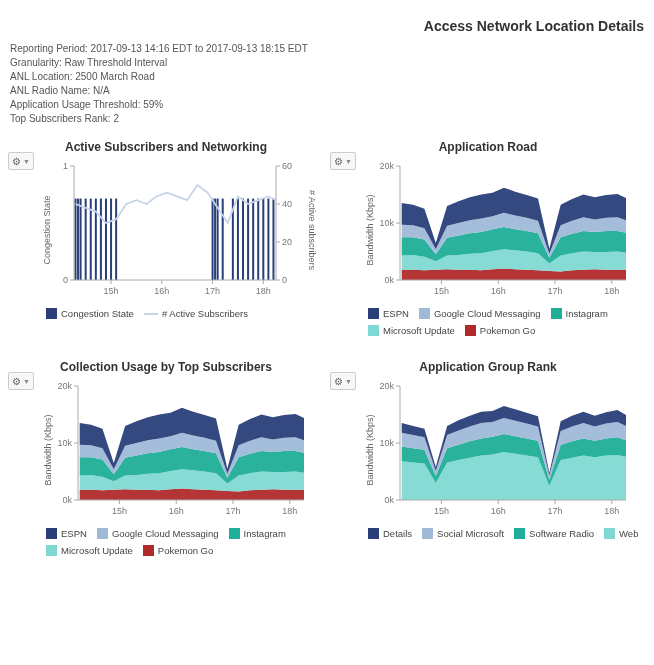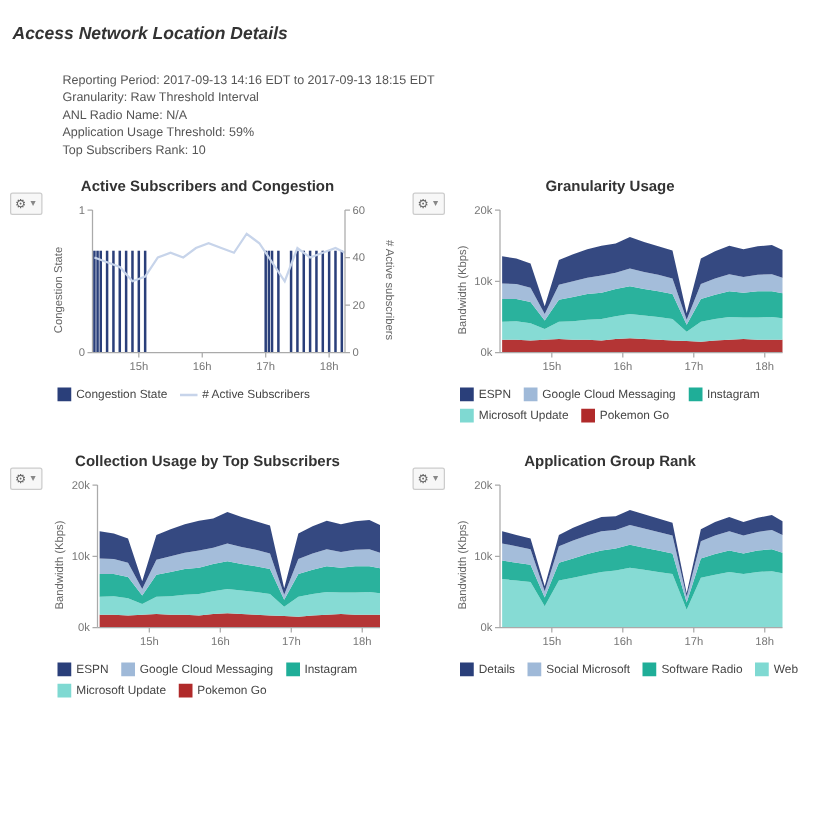--- a/index.html
+++ b/index.html
@@ -4,30 +4,28 @@
 <style>
   * { box-sizing: border-box; margin: 0; padding: 0; }
   body {
     font-family: Arial, Helvetica, sans-serif;
     background: #fff;
     width: 654px;
     padding: 10px 10px 20px 10px;
     color: #333;
   }
   .title {
-    text-align: left;
+    text-align: right;
     font-weight: bold;
     font-size: 14px;
-    margin: 8px 0 24px 0;
-    font-style: italic;
+    margin: 8px 0 8px 0;
   }
   .meta {
     font-size: 10px;
     color: #555;
-    margin-left: 40px;
     margin-bottom: 10px;
     line-height: 1.4;
   }
   .grid {
     display: grid;
     grid-template-columns: 1fr 1fr;
     gap: 20px 10px;
   }
   .panel {
     position: relative;
@@ -106,33 +104,34 @@
   .axis-line { stroke: #aaa; stroke-width: 1; }
 </style>
 </head>
 <body>
 
 <div class="title">Access Network Location Details</div>
 
 <div class="meta">
   <div>Reporting Period: 2017-09-13 14:16 EDT to 2017-09-13 18:15 EDT</div>
   <div>Granularity: Raw Threshold Interval</div>
+  <div>ANL Location: 2500 March Road</div>
   <div>ANL Radio Name: N/A</div>
   <div>Application Usage Threshold: 59%</div>
-  <div>Top Subscribers Rank: 10</div>
+  <div>Top Subscribers Rank: 2</div>
 </div>
 
 <div class="grid">
 
   <div class="panel">
     <div class="gear">
       <span>⚙</span>
         <span class="caret">▼</span>
     </div>
-    <div class="panel-title">Active Subscribers and Congestion</div>
+    <div class="panel-title">Active Subscribers and Networking</div>
     <div class="chart-wrap">
       <div class="ylabel">Congestion State</div>
       <div class="ylabel2"># Active subscribers</div>
       <svg id="svg-p1" width="250" height="140">
           <rect x="24.52261306532669" y="38.57142857142857" width="2" height="81.42857142857143" fill="#2a3f7a"></rect>
           <rect x="27.06030150753769" y="38.57142857142857" width="2" height="81.42857142857143" fill="#2a3f7a"></rect>
           <rect x="29.597989949748783" y="38.57142857142857" width="2" height="81.42857142857143" fill="#2a3f7a"></rect>
           <rect x="34.67336683417088" y="38.57142857142857" width="2" height="81.42857142857143" fill="#2a3f7a"></rect>
           <rect x="39.74874371859296" y="38.57142857142857" width="2" height="81.42857142857143" fill="#2a3f7a"></rect>
           <rect x="44.82412060301506" y="38.57142857142857" width="2" height="81.42857142857143" fill="#2a3f7a"></rect>
@@ -191,21 +190,21 @@
           <span># Active Subscribers</span>
         </div>
       </div>
   </div>
 
   <div class="panel">
     <div class="gear">
       <span>⚙</span>
         <span class="caret">▼</span>
     </div>
-    <div class="panel-title">Granularity Usage</div>
+    <div class="panel-title">Application Road</div>
     <div class="chart-wrap">
       <div class="ylabel">Bandwidth (Kbps)</div>
       <svg id="svg-p2" width="260" height="140">
           <path d="M29.703517587939764,120 L29.703517587939764,109.74 L41.06030150753771,109.74 L52.41708542713566,110.31 L63.77386934673371,109.74 L75.13065326633165,109.17 L86.4874371859297,109.74 L97.84422110552765,109.74 L109.20100502512561,110.31 L120.55778894472365,109.17 L131.9145728643217,108.6 L143.27135678391966,109.17 L154.6281407035176,109.74 L165.98492462311555,110.31 L177.3417085427135,110.88 L188.69849246231163,111.45 L200.0552763819096,110.31 L211.41206030150755,109.74 L222.76884422110547,109.17 L234.12562814070344,109.74 L245.48241206030158,109.74 L254,109.74 L254,120 L245.48241206030158,120 L234.12562814070344,120 L222.76884422110547,120 L211.41206030150755,120 L200.0552763819096,120 L188.69849246231163,120 L177.3417085427135,120 L165.98492462311555,120 L154.6281407035176,120 L143.27135678391966,120 L131.9145728643217,120 L120.55778894472365,120 L109.20100502512561,120 L97.84422110552765,120 L86.4874371859297,120 L75.13065326633165,120 L63.77386934673371,120 L52.41708542713566,120 L41.06030150753771,120 L29.703517587939764,120 Z" fill="#b02a2a" stroke="none" fill-opacity="0.95"></path>
           <path d="M29.703517587939764,109.74 L29.703517587939764,95.49000000000001 L41.06030150753771,94.92 L52.41708542713566,96.63 L63.77386934673371,101.19 L75.13065326633165,95.49000000000001 L86.4874371859297,94.92 L97.84422110552765,93.78 L109.20100502512561,93.21000000000001 L120.55778894472365,90.93 L131.9145728643217,89.22 L143.27135678391966,90.36 L154.6281407035176,91.5 L165.98492462311555,93.21000000000001 L177.3417085427135,103.47 L188.69849246231163,95.49000000000001 L200.0552763819096,93.21000000000001 L211.41206030150755,91.5 L222.76884422110547,92.07 L234.12562814070344,92.07 L245.48241206030158,91.5 L254,92.64 L254,109.74 L245.48241206030158,109.74 L234.12562814070344,109.74 L222.76884422110547,109.17 L211.41206030150755,109.74 L200.0552763819096,110.31 L188.69849246231163,111.45 L177.3417085427135,110.88 L165.98492462311555,110.31 L154.6281407035176,109.74 L143.27135678391966,109.17 L131.9145728643217,108.6 L120.55778894472365,109.17 L109.20100502512561,110.31 L97.84422110552765,109.74 L86.4874371859297,109.74 L75.13065326633165,109.17 L63.77386934673371,109.74 L52.41708542713566,110.31 L41.06030150753771,109.74 L29.703517587939764,109.74 Z" fill="#7fd9d2" stroke="none" fill-opacity="0.95"></path>
           <path d="M29.703517587939764,95.49000000000001 L29.703517587939764,77.25 L41.06030150753771,77.25 L52.41708542713566,79.53 L63.77386934673371,94.35 L75.13065326633165,77.82 L86.4874371859297,75.53999999999999 L97.84422110552765,73.26 L109.20100502512561,72.12 L120.55778894472365,69.27 L131.9145728643217,66.99 L143.27135678391966,69.27 L154.6281407035176,70.98 L165.98492462311555,73.26 L177.3417085427135,97.77 L188.69849246231163,77.25 L200.0552763819096,73.83 L211.41206030150755,70.98 L222.76884422110547,72.12 L234.12562814070344,70.98 L245.48241206030158,70.98 L254,72.69 L254,92.64 L245.48241206030158,91.5 L234.12562814070344,92.07 L222.76884422110547,92.07 L211.41206030150755,91.5 L200.0552763819096,93.21000000000001 L188.69849246231163,95.49000000000001 L177.3417085427135,103.47 L165.98492462311555,93.21000000000001 L154.6281407035176,91.5 L143.27135678391966,90.36 L131.9145728643217,89.22 L120.55778894472365,90.93 L109.20100502512561,93.21000000000001 L97.84422110552765,93.78 L86.4874371859297,94.92 L75.13065326633165,95.49000000000001 L63.77386934673371,101.19 L52.41708542713566,96.63 L41.06030150753771,94.92 L29.703517587939764,95.49000000000001 Z" fill="#1fae98" stroke="none" fill-opacity="0.95"></path>
           <path d="M29.703517587939764,77.25 L29.703517587939764,64.71000000000001 L41.06030150753771,65.28 L52.41708542713566,68.13 L63.77386934673371,89.22 L75.13065326633165,65.85 L86.4874371859297,63 L97.84422110552765,60.15 L109.20100502512561,58.44 L120.55778894472365,56.16 L131.9145728643217,52.74000000000001 L143.27135678391966,55.59 L154.6281407035176,57.87 L165.98492462311555,60.72 L177.3417085427135,93.78 L188.69849246231163,65.28 L200.0552763819096,60.72 L211.41206030150755,57.3 L222.76884422110547,59.58 L234.12562814070344,57.87 L245.48241206030158,57.3 L254,60.15 L254,72.69 L245.48241206030158,70.98 L234.12562814070344,70.98 L222.76884422110547,72.12 L211.41206030150755,70.98 L200.0552763819096,73.83 L188.69849246231163,77.25 L177.3417085427135,97.77 L165.98492462311555,73.26 L154.6281407035176,70.98 L143.27135678391966,69.27 L131.9145728643217,66.99 L120.55778894472365,69.27 L109.20100502512561,72.12 L97.84422110552765,73.26 L86.4874371859297,75.53999999999999 L75.13065326633165,77.82 L63.77386934673371,94.35 L52.41708542713566,79.53 L41.06030150753771,77.25 L29.703517587939764,77.25 Z" fill="#9fb9d8" stroke="none" fill-opacity="0.95"></path>
           <path d="M29.703517587939764,64.71000000000001 L29.703517587939764,43.05 L41.06030150753771,44.75999999999999 L52.41708542713566,48.75 L63.77386934673371,82.94999999999999 L75.13065326633165,45.89999999999999 L86.4874371859297,41.34 L97.84422110552765,37.35000000000001 L109.20100502512561,34.5 L120.55778894472365,32.78999999999999 L131.9145728643217,27.659999999999997 L143.27135678391966,31.64999999999999 L154.6281407035176,35.07000000000001 L165.98492462311555,38.49000000000001 L177.3417085427135,88.65 L188.69849246231163,44.75999999999999 L200.0552763819096,39.06 L211.41206030150755,34.5 L222.76884422110547,37.35000000000001 L234.12562814070344,35.07000000000001 L245.48241206030158,33.92999999999999 L254,37.92 L254,60.15 L245.48241206030158,57.3 L234.12562814070344,57.87 L222.76884422110547,59.58 L211.41206030150755,57.3 L200.0552763819096,60.72 L188.69849246231163,65.28 L177.3417085427135,93.78 L165.98492462311555,60.72 L154.6281407035176,57.87 L143.27135678391966,55.59 L131.9145728643217,52.74000000000001 L120.55778894472365,56.16 L109.20100502512561,58.44 L97.84422110552765,60.15 L86.4874371859297,63 L75.13065326633165,65.85 L63.77386934673371,89.22 L52.41708542713566,68.13 L41.06030150753771,65.28 L29.703517587939764,64.71000000000001 Z" fill="#2a3f7a" stroke="none" fill-opacity="0.95"></path>
           <g>
             <line x1="28" y1="120" x2="254" y2="120" class="axis-line"></line>

